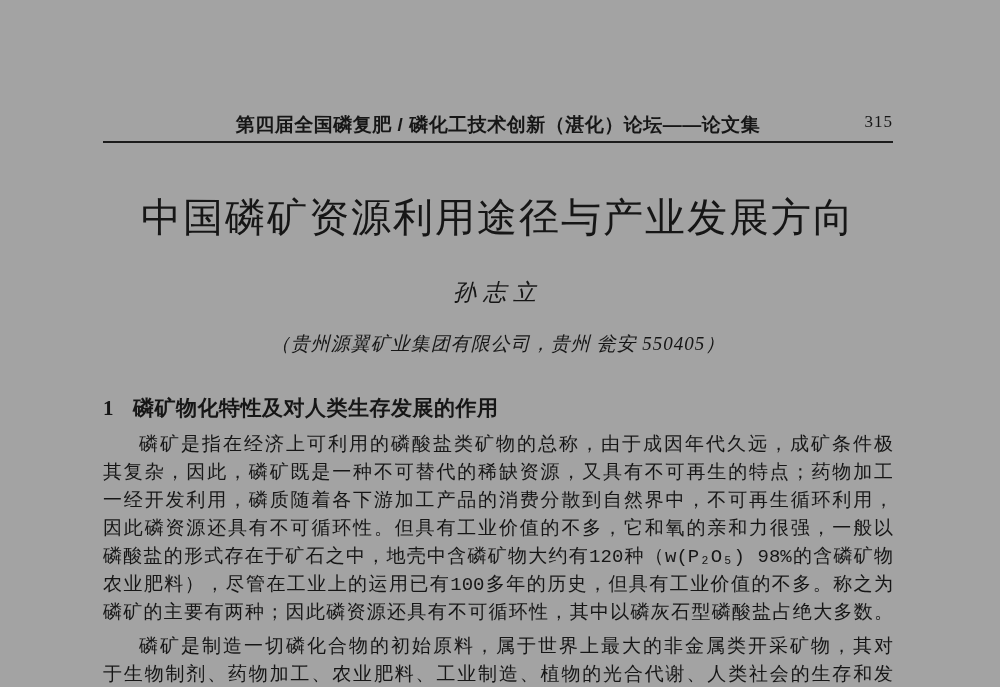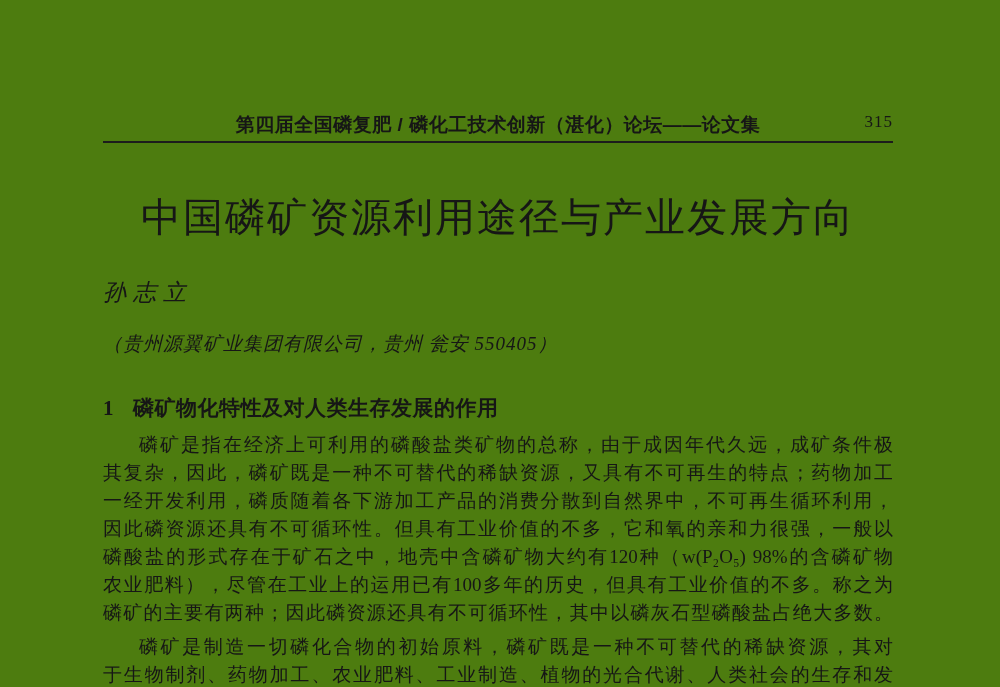--- a/index.html
+++ b/index.html
@@ -1,21 +1,21 @@
 <!DOCTYPE html>
 <html><head>
 <meta charset="utf-8">
 <style>
   * { margin: 0; padding: 0; box-sizing: border-box; }
   html, body { background: #ffffff; }
   .page {
     position: relative;
     width: 1000px;
     height: 687px;
-    background: #4d7c0f;
+    background: #a3a3a3;
     color: #161616;
     font-family: "Liberation Serif", serif;
     overflow: hidden;
   }
   .content {
     position: absolute;
     left: 103px;
     top: 0;
     width: 790px;
   }
@@ -55,28 +55,28 @@
     margin-top: 47px;
     text-align: center;
     font-family: "Liberation Sans", sans-serif;
     font-weight: normal;
     font-size: 40px;
     letter-spacing: 2px;
     white-space: nowrap;
   }
   .author {
     margin-top: 32px;
-    text-align: left;
+    text-align: center;
     font-size: 23px;
     font-style: italic;
     letter-spacing: 7px;
   }
   .affiliation {
     margin-top: 23px;
-    text-align: left;
+    text-align: center;
     font-size: 19px;
     font-style: italic;
     letter-spacing: 1px;
     white-space: nowrap;
   }
   
   .section-heading {
     margin-top: 37px;
     display: flex;
     align-items: baseline;
@@ -91,20 +91,21 @@
     margin-top: 9px;
     font-size: 19px;
     line-height: 28px;
   }
   .bodyline {
     height: 28px;
     text-align: justify;
     text-align-last: justify;
     overflow: hidden;
     white-space: normal;
+    font-family: Liberation Mono, monospace;
   }
   .indent { text-indent: 36px; }
   .para2 { margin-top: 6px; }
 </style>
 </head>
 <body>
 
 <div class="page">
   <div class="content">
 
@@ -129,19 +130,19 @@
       <div>
         <div class="bodyline indent">磷矿是指在经济上可利用的磷酸盐类矿物的总称，由于成因年代久远，成矿条件极</div>
         <div class="bodyline">其复杂，因此，磷矿既是一种不可替代的稀缺资源，又具有不可再生的特点；药物加工</div>
         <div class="bodyline">一经开发利用，磷质随着各下游加工产品的消费分散到自然界中，不可再生循环利用，</div>
         <div class="bodyline">因此磷资源还具有不可循环性。但具有工业价值的不多，它和氧的亲和力很强，一般以</div>
         <div class="bodyline">磷酸盐的形式存在于矿石之中，地壳中含磷矿物大约有120种（w(P₂O₅) 98%的含磷矿物</div>
         <div class="bodyline">农业肥料），尽管在工业上的运用已有100多年的历史，但具有工业价值的不多。称之为</div>
         <div class="bodyline">磷矿的主要有两种；因此磷资源还具有不可循环性，其中以磷灰石型磷酸盐占绝大多数。</div>
       </div>
       <div class="para2">
-        <div class="bodyline indent">磷矿是制造一切磷化合物的初始原料，磷矿既是一种不可替代的稀缺资源，其对</div>
+        <div class="bodyline indent">磷矿是制造一切磷化合物的初始原料，属于世界上最大的非金属类开采矿物，其对</div>
         <div class="bodyline">于生物制剂、药物加工、农业肥料、工业制造、植物的光合代谢、人类社会的生存和发</div>
       </div>
     </div>
 
   </div>
 </div>
 
 </body></html>

